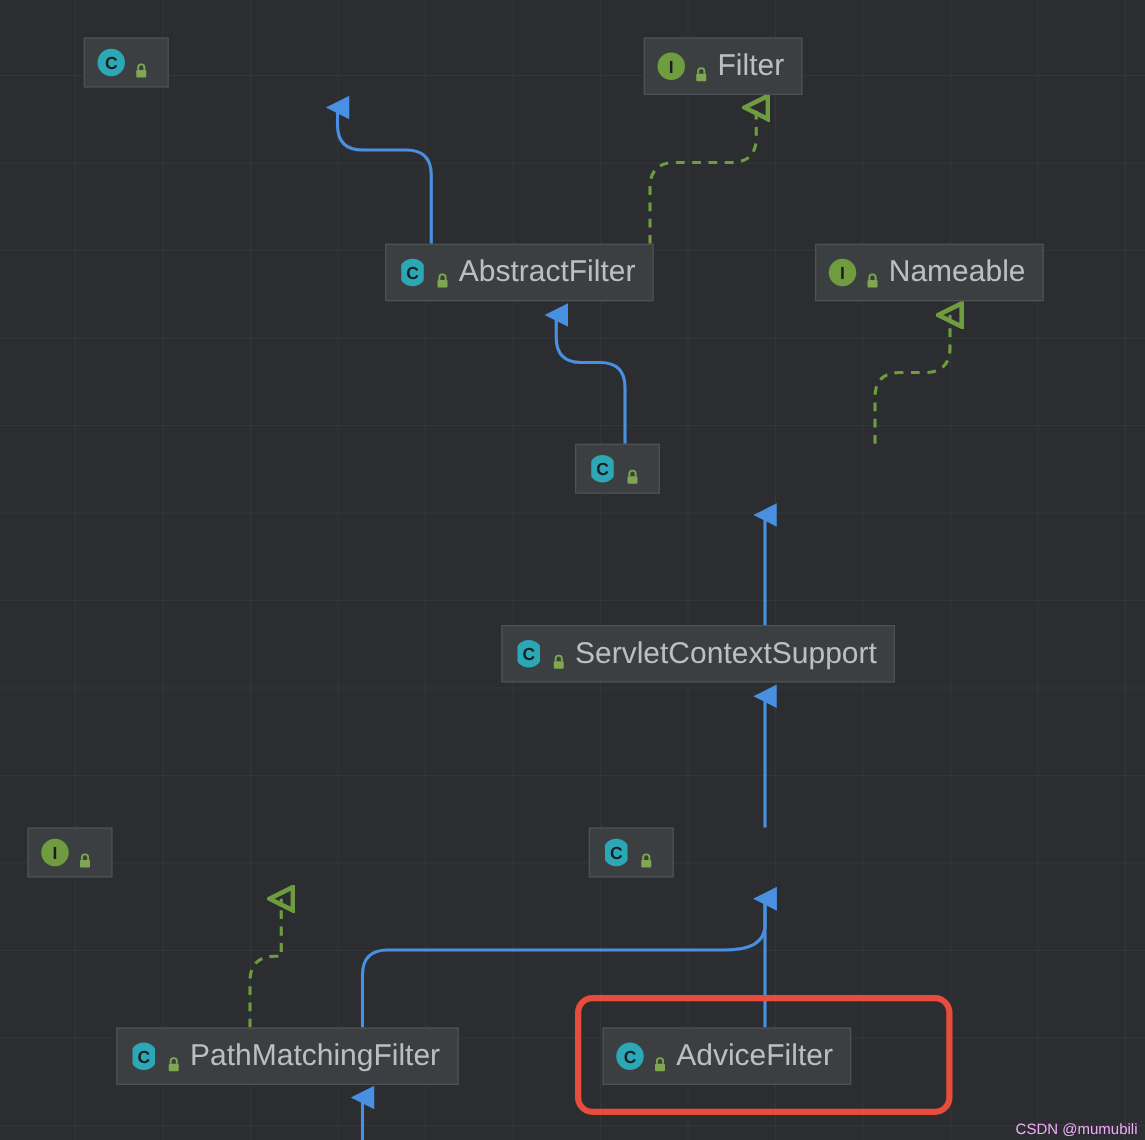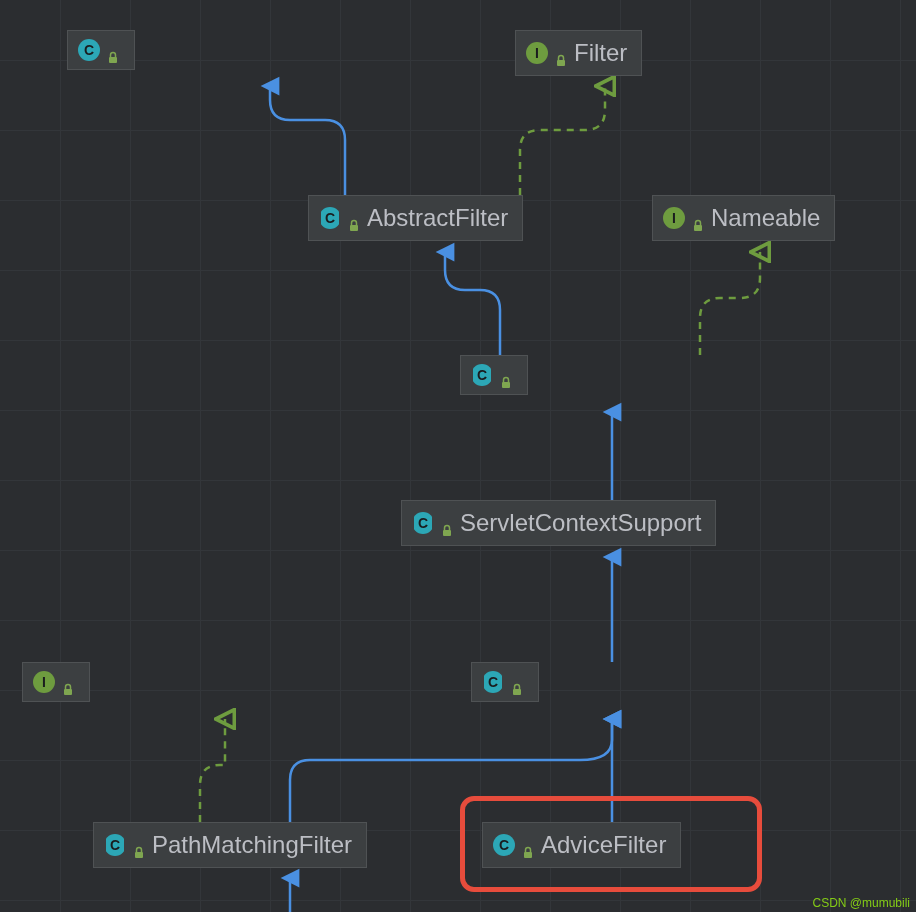--- a/index.html
+++ b/index.html
@@ -52,21 +52,21 @@
   }
   .highlight-box {
     position: absolute;
     border: 5px solid #e74c3c;
     border-radius: 14px;
     z-index: 10;
     pointer-events: none;
   }
   .watermark {
     position: absolute; right: 6px; bottom: 2px;
-    color: #84cc16; font-size: 12px;
+    color: #f0abfc; font-size: 12px;
     z-index: 20;
   }
   svg.connectors {
     position: absolute; inset: 0; z-index: 3;
     pointer-events: none;
   }
 </style>
 </head>
 <body>
 

